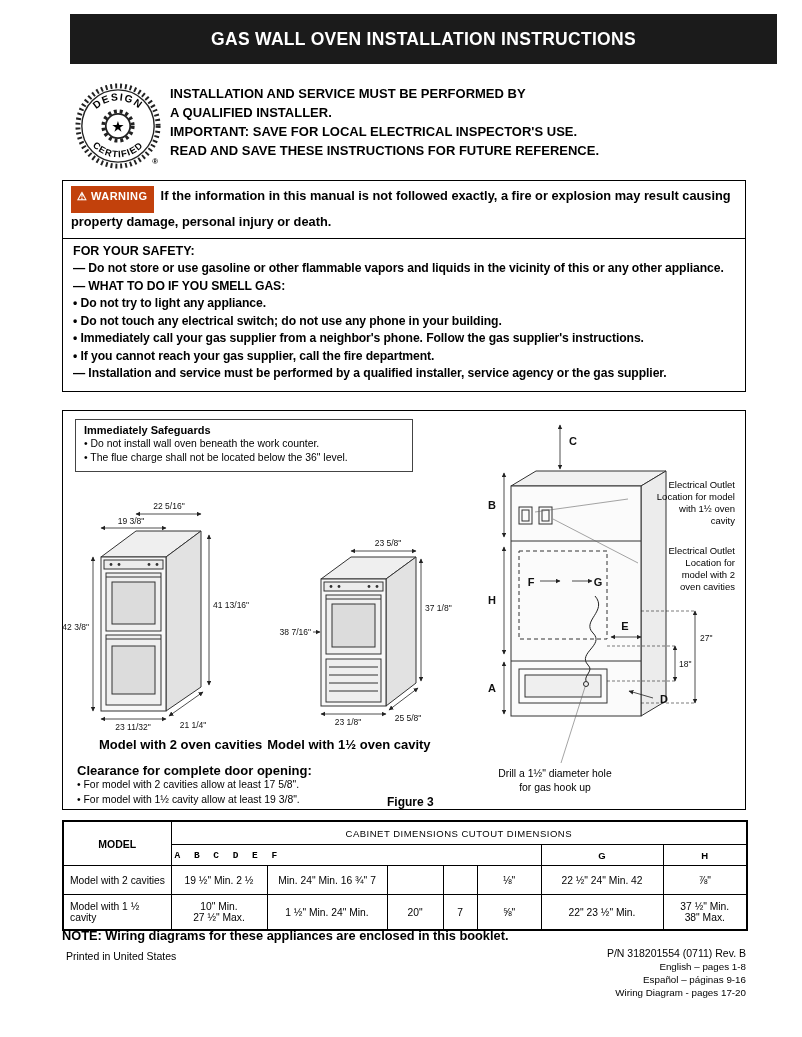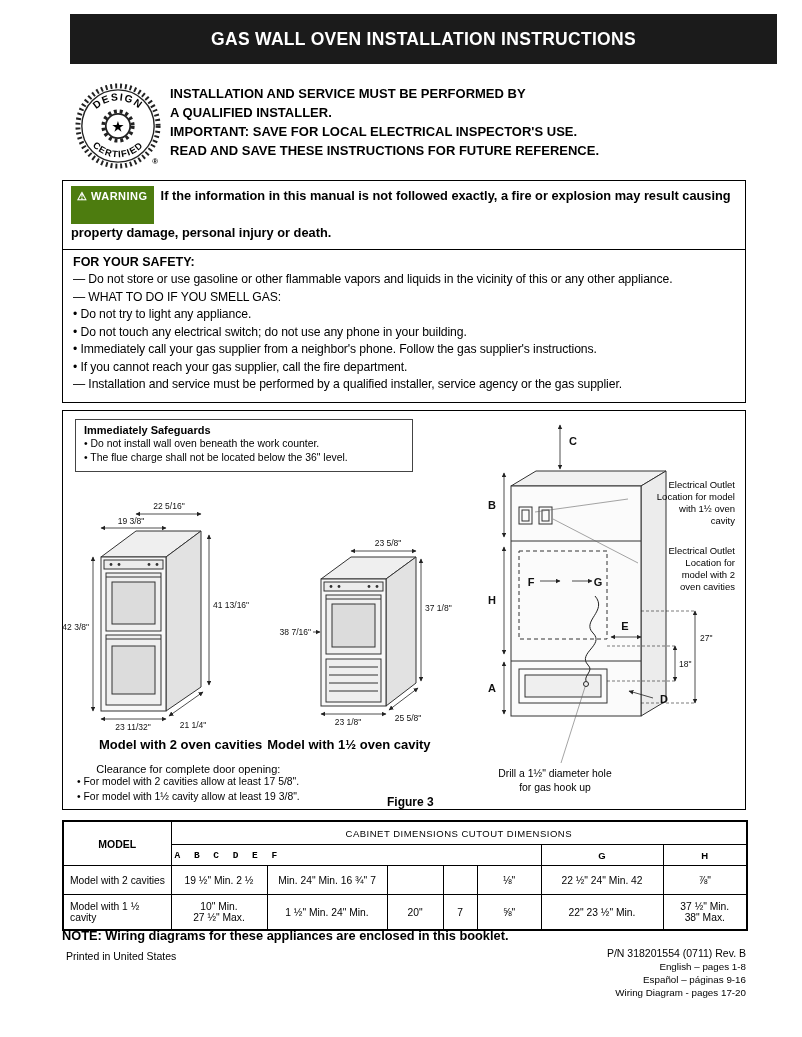--- a/index.html
+++ b/index.html
@@ -12,39 +12,39 @@
 
   .badge{position:absolute;left:74px;top:80px;width:88px;height:92px;}
   .badge svg{width:100%;height:100%;}
   .badge text{font-family:"Liberation Sans",sans-serif;font-weight:bold;}
 
   .header-lines{position:absolute;left:170px;top:84px;width:550px;text-align:left;
     font-weight:bold;font-size:13px;line-height:19px;}
 
   .warn-box{position:absolute;left:62px;top:180px;width:684px;border:1.5px solid #000;box-sizing:border-box;}
   .warn-top{padding:5px 8px 7px;border-bottom:1px solid #000;font-weight:bold;font-size:12.8px;line-height:18px;}
-  .warn-label{display:inline-block;background:#4d7c0f;color:#fff;font-size:11px;font-weight:bold;
-    padding:1px 6px 19px;margin-right:7px;letter-spacing:.5px;}
+  .warn-label{display:inline-block;background:#c2410c;color:#fff;font-size:11px;font-weight:bold;
+    padding:1px 6px 8px;margin-right:7px;letter-spacing:.5px;}
   .safety{padding:5px 10px 8px;}
   .safety-heading{font-weight:bold;font-size:12.5px;margin:0 0 2px;}
-  .safety-item{font-weight:normal;font-size:12.2px;line-height:17.5px;letter-spacing:-.1px;
+  .safety-item{font-weight:bold;font-size:12.2px;line-height:17.5px;letter-spacing:-.1px;
     padding-left:24px;text-indent:-24px;}
 
   .figure-box{position:absolute;left:62px;top:410px;width:684px;height:400px;border:1px solid #000;box-sizing:border-box;}
   .fig-svg{position:absolute;left:0;top:0;width:682px;height:398px;}
   .fig-svg text{font-family:"Liberation Sans",sans-serif;font-size:8.5px;fill:#111;}
   .fig-svg text.ltr{font-size:11px;font-weight:bold;}
   .safeguards{position:absolute;left:12px;top:8px;width:338px;border:1px solid #444;
     background:#fff;padding:4px 8px 6px;box-sizing:border-box;}
   .safeguards-title{font-weight:bold;font-size:11px;margin-bottom:1px;}
   .safeguards-item{font-size:10.4px;line-height:14px;}
   .fig-caption{position:absolute;left:36px;top:326px;font-weight:bold;font-size:13px;}
   .fig-caption span{margin-right:5px;}
   .clearance{position:absolute;left:14px;top:352px;}
-  .clearance-heading{font-weight:normal;font-size:11px;text-align:center;}
+  .clearance-heading{font-weight:bold;font-size:13px;}
   .clearance-item{font-size:10.4px;line-height:14.5px;}
   .figure-label{position:absolute;left:324px;top:384px;font-weight:bold;font-size:12px;}
   .drill-note{position:absolute;left:402px;top:356px;width:180px;text-align:center;
     font-size:10.4px;line-height:14px;white-space:pre-line;}
   .outlet-note{position:absolute;text-align:right;font-size:9.5px;line-height:12px;white-space:pre-line;}
   .outlet-note-1{left:566px;top:68px;width:106px;}
   .outlet-note-2{left:576px;top:134px;width:96px;}
 
   table.dim-table{position:absolute;left:62px;top:820px;width:684px;border-collapse:collapse;
     font-size:10.3px;table-layout:fixed;}

